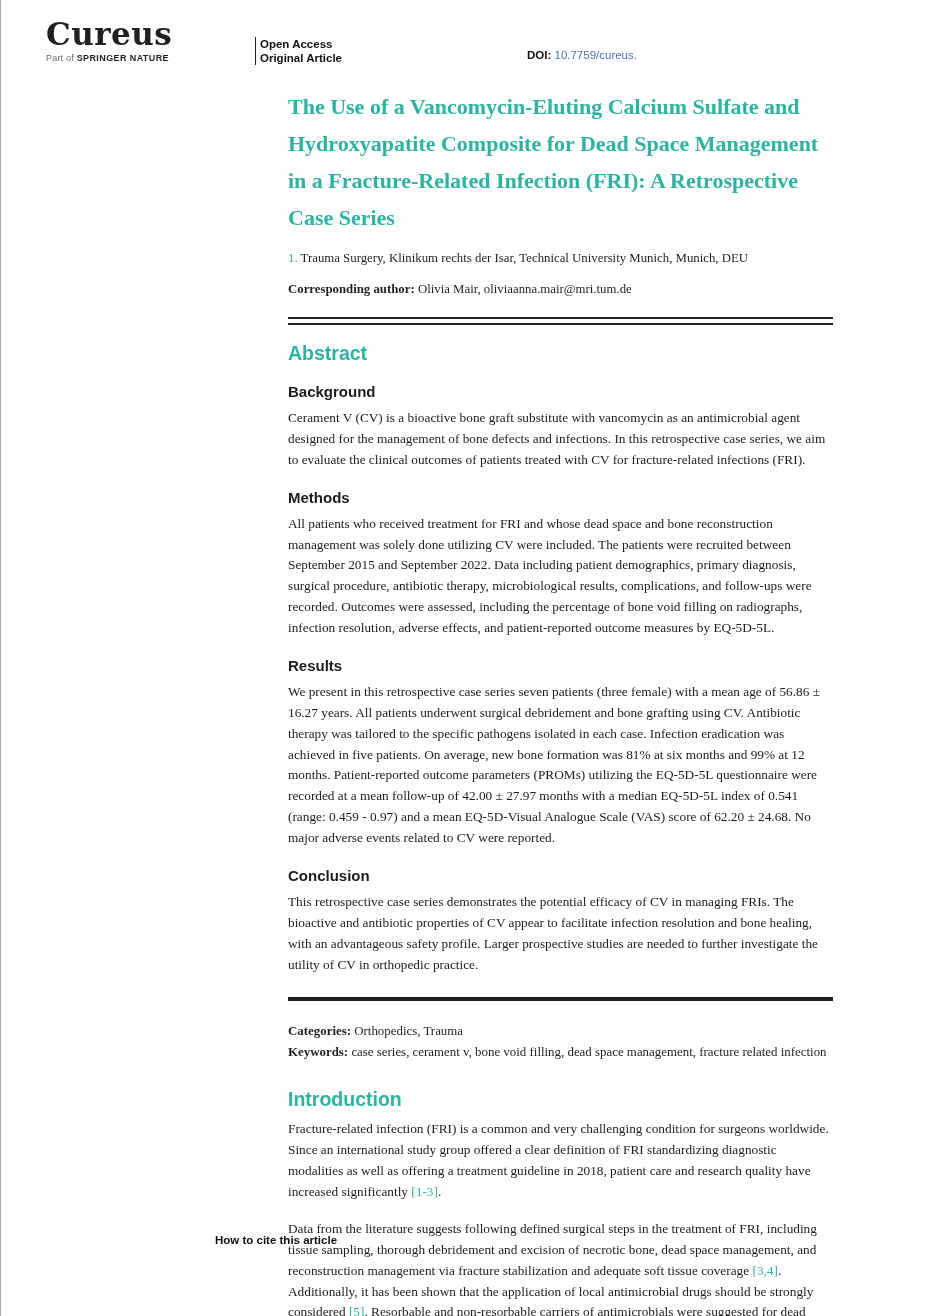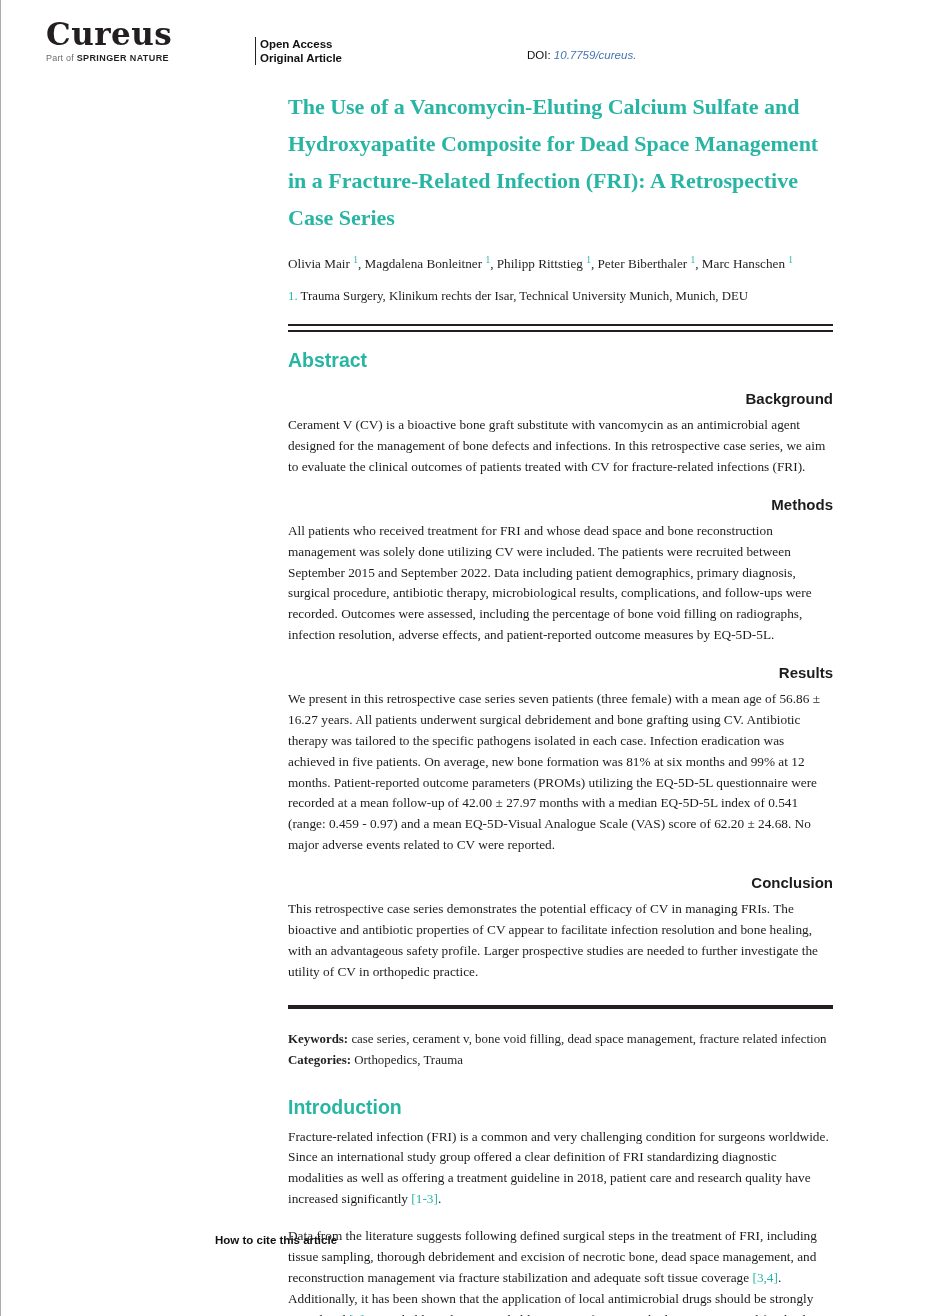--- a/index.html
+++ b/index.html
@@ -34,22 +34,22 @@
     position:absolute;left:254px;top:37px;width:118px;
     font-family:"Liberation Sans", sans-serif;
     font-weight:700;font-size:11.5px;line-height:14px;color:#111;
     border-left:1px solid #222;padding-left:4px;
   }
   .doi-line{
     position:absolute;left:510px;top:49px;
     font-family:"Liberation Sans", sans-serif;
     font-size:11.5px;color:#111;
   }
-  .doi-line .label{font-weight:400;padding-left:16px;}
-  .doi-link{color:var(--doi-blue);cursor:pointer;font-style:italic;}
+  .doi-line .label{font-weight:700;padding-left:16px;}
+  .doi-link{color:var(--doi-blue);cursor:pointer;}
 
   
   main{position:absolute;left:287px;top:88px;width:545px;}
   h1{
     font-family:"Liberation Serif", serif;
     font-weight:700;font-size:22px;line-height:37px;
     color:var(--teal);
   }
   .authors{font-size:13.2px;margin-top:17px;line-height:1.5;}
   sup{color:var(--teal);font-size:0.72em;}
@@ -70,21 +70,20 @@
 
   h2{
     font-family:"Liberation Sans", sans-serif;
     font-weight:700;font-size:19.5px;color:var(--teal);
     margin-top:17px;
   }
   h3{
     font-family:"Liberation Sans", sans-serif;
     font-weight:700;font-size:15px;color:#1c1c1c;
     margin-top:18px;
-    text-align:right;
   }
   p.body{
     font-size:13.3px;line-height:1.57;
     margin-top:8px;color:#1d1c1c;
   }
   .abstract-section{margin-top:4px;}
   .meta-line{font-size:12.9px;line-height:1.55;margin-top:1px;}
   .meta-block{margin-top:20px;}
   #intro-heading{margin-top:26px;}
   .intro-para{margin-top:9px;margin-bottom:16px;}
@@ -112,24 +111,24 @@
   <div class="article-type">Open Access Original Article</div>
 
   <div class="doi-line">
     <span class="label">DOI:</span>
     <span class="doi-link">10.7759/cureus.</span>
   </div>
 
   <main>
     <h1>The Use of a Vancomycin-Eluting Calcium Sulfate and Hydroxyapatite Composite for Dead Space Management in a Fracture-Related Infection (FRI): A Retrospective Case Series</h1>
 
-    <p class="authors"><span>Olivia Mair </span><sup class="seg-sup">1</sup><span>, Magdalena Bonleitner </span><sup class="seg-sup">1</sup><span>, Philipp Rittstieg </span><sup class="seg-sup">1</sup><span>, Peter Biberthaler </span><sup class="seg-sup">1</sup><span>, Marc Hanschen </span><sup class="seg-sup">1</sup></p>
 
     <p class="affiliation"><span class="seg-cite">1. </span><span>Trauma Surgery, Klinikum rechts der Isar, Technical University Munich, Munich, DEU</span></p>
 
+    <p class="corresponding"><span class="seg-bold">Corresponding author: </span><span>Olivia Mair, oliviaanna.mair@mri.tum.de</span></p>
 
     <div class="double-rule"></div>
 
     <h2>Abstract</h2>
 
     <section class="abstract-section">
       <h3>Background</h3>
       <p class="body">Cerament V (CV) is a bioactive bone graft substitute with vancomycin as an antimicrobial agent designed for the management of bone defects and infections. In this retrospective case series, we aim to evaluate the clinical outcomes of patients treated with CV for fracture-related infections (FRI).</p>
     </section>
 
@@ -144,22 +143,22 @@
     </section>
 
     <section class="abstract-section">
       <h3>Conclusion</h3>
       <p class="body">This retrospective case series demonstrates the potential efficacy of CV in managing FRIs. The bioactive and antibiotic properties of CV appear to facilitate infection resolution and bone healing, with an advantageous safety profile. Larger prospective studies are needed to further investigate the utility of CV in orthopedic practice.</p>
     </section>
 
     <div class="thick-rule"></div>
 
     <div class="meta-block">
+      <p class="meta-line"><span class="seg-bold">Categories: </span><span>Orthopedics, Trauma</span></p>
       <p class="meta-line"><span class="seg-bold">Keywords: </span><span>case series, cerament v, bone void filling, dead space management, fracture related infection</span></p>
-      <p class="meta-line"><span class="seg-bold">Categories: </span><span>Orthopedics, Trauma</span></p>
     </div>
 
     <h2 id="intro-heading">Introduction</h2>
 
     <p class="body intro-para"><span>Fracture-related infection (FRI) is a common and very challenging condition for surgeons worldwide. Since an international study group offered a clear definition of FRI standardizing diagnostic modalities as well as offering a treatment guideline in 2018, patient care and research quality have increased significantly </span><span class="seg-cite">[1-3]</span><span>.</span></p>
     <p class="body intro-para"><span>Data from the literature suggests following defined surgical steps in the treatment of FRI, including tissue sampling, thorough debridement and excision of necrotic bone, dead space management, and reconstruction management via fracture stabilization and adequate soft tissue coverage </span><span class="seg-cite">[3,4]</span><span>. Additionally, it has been shown that the application of local antimicrobial drugs should be strongly considered </span><span class="seg-cite">[5]</span><span>. Resorbable and non-resorbable carriers of antimicrobials were suggested for dead space management. Polymethylmethacrylate (PMMA) has been used as a carrier for years and is well understood, but newer biodegradable carriers such as ceramics or bioglass have increasingly moved into focus </span></p>
   </main>
 
   <div class="cite-footer">How to cite this article</div>
 

